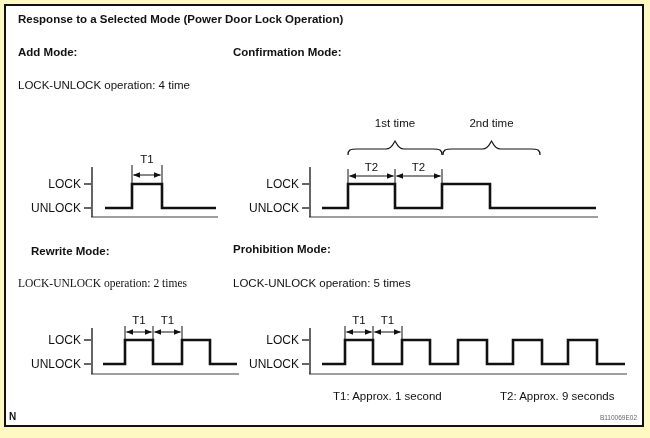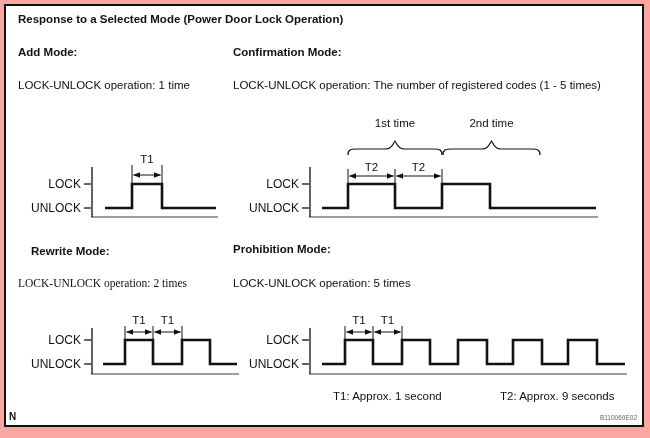--- a/index.html
+++ b/index.html
@@ -1,20 +1,20 @@
 <!DOCTYPE html>
 <html><head>
 <meta charset="utf-8">
 <style>
   html, body { margin: 0; padding: 0; background: #ffffff; }
   .canvas {
     position: relative;
     width: 650px;
     height: 438px;
-    background: #fca5a5;
+    background: #fef9c3;
     font-family: "Liberation Sans", sans-serif;
     color: #111111;
     overflow: hidden;
   }
   .border-box {
     position: absolute;
     left: 4px; top: 4px;
     width: 640px; height: 423px;
     border: 2px solid #111111;
     box-sizing: border-box;
@@ -51,22 +51,21 @@
 <body>
 
 <div class="canvas">
 
   <div class="border-box"></div>
 
   <div class="txt bold" style="left:18px; top:13px;">Response to a Selected Mode (Power Door Lock Operation)</div>
 
   <div class="txt bold" style="left:18px; top:46px;">Add Mode:</div>
   <div class="txt bold" style="left:233px; top:46px;">Confirmation Mode:</div>
-  <div class="txt" style="left:18px; top:79px;">LOCK-UNLOCK operation: 1 time</div>
-  <div class="txt" style="left:233px; top:79px;">LOCK-UNLOCK operation: The number of registered codes (1 - 5 times)</div>
+  <div class="txt" style="left:18px; top:79px;">LOCK-UNLOCK operation: 4 time</div>
 
   <div class="txt bold" style="left:18px; top:245px;margin-left:13px;">Rewrite Mode:</div>
   <div class="txt bold" style="left:233px; top:243px;">Prohibition Mode:</div>
   <div class="txt" style="left:18px; top:277px;font-family:Liberation Serif, serif;">LOCK-UNLOCK operation: 2 times</div>
   <div class="txt" style="left:233px; top:277px;text-align:center;">LOCK-UNLOCK operation: 5 times</div>
 
   <svg class="overlay" width="650" height="438">
       <g>
         <line x1="91" y1="217" x2="218" y2="217" stroke="#9e9e9e" stroke-width="2"></line>
         <line x1="92" y1="167" x2="92" y2="217" stroke="#111111" stroke-width="1.3"></line>

